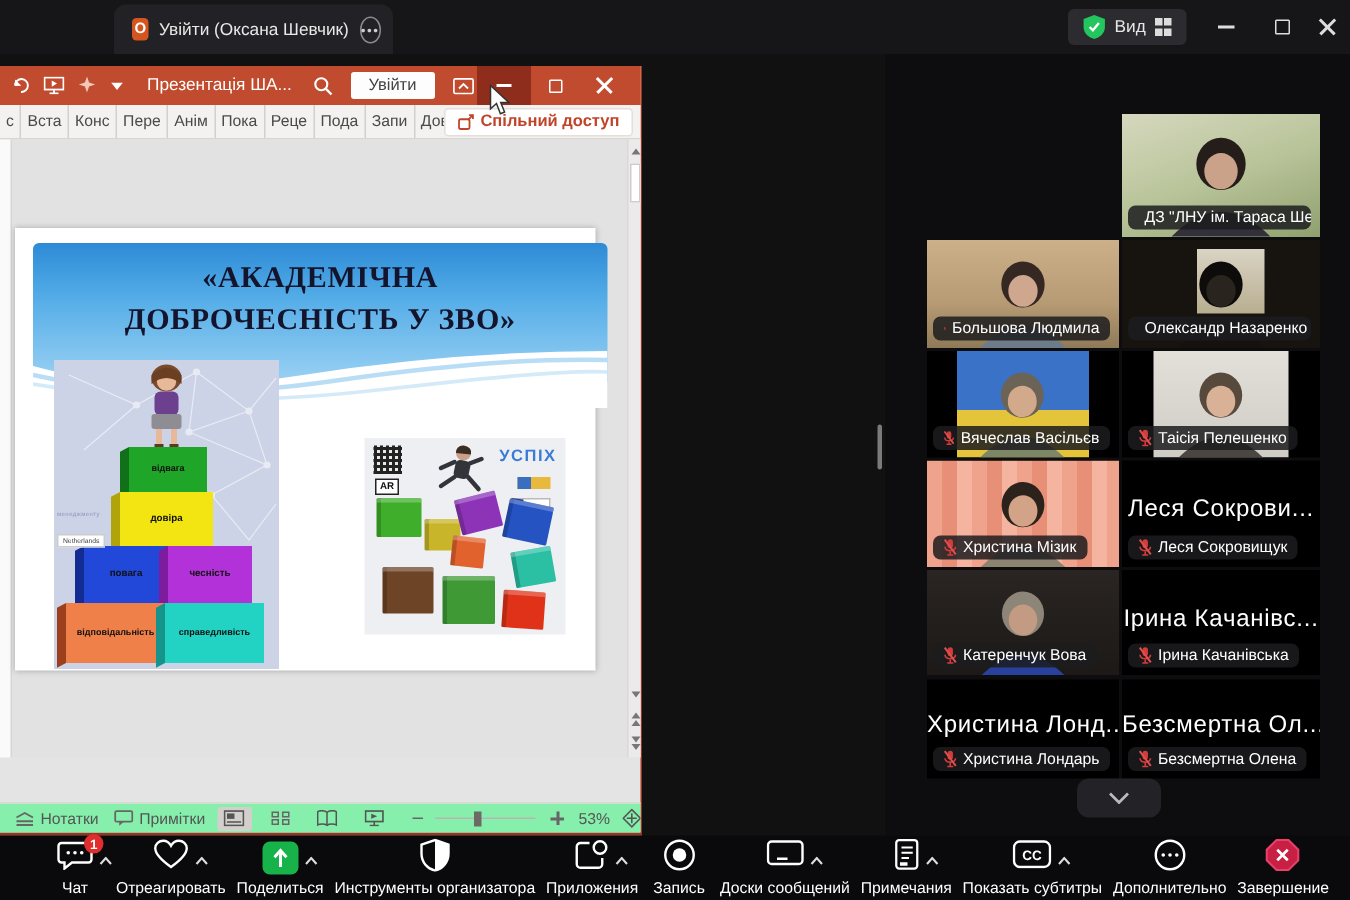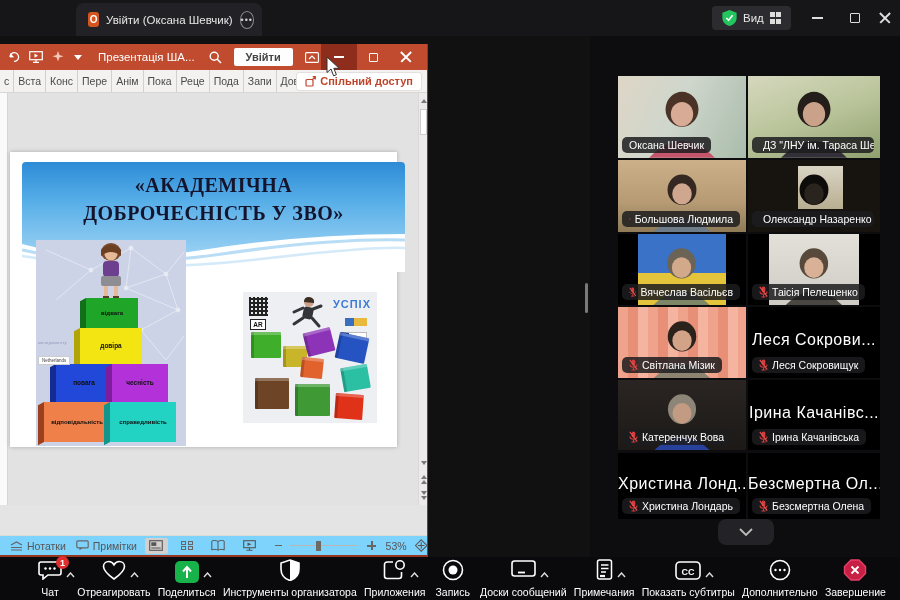--- a/index.html
+++ b/index.html
@@ -25,21 +25,21 @@
   .x-ico i, .x-ico b { position:absolute; left:-1px; top:5px; width:14px; height:1.5px; background:#ddd; transform:rotate(45deg); }
   .x-ico b { transform:rotate(-45deg); }
 
   
   #ppt { left:0; top:44px; width:428px; height:513px; background:#e4e4e4; border-right:1px solid #963620; border-bottom:2px solid #963620; }
   #ppt-titlebar { left:0; top:0; width:427px; height:26px; background:#c04b2e; display:flex; align-items:center; color:#fff; }
   .qat { display:flex; align-items:center; gap:9px; padding-left:8px; }
   .qat svg { display:block; }
   .ppt-title { font-size:11.5px; margin-left:16px; white-space:nowrap; }
   .search-ico { margin-left:14px; }
-  #signin-btn { margin-left:12px; background:#fdfdfd; color:#444; font-size:11px; padding:3px 12px; border-radius:2px; border:none; font-weight:bold; }
+  #signin-btn { margin-left:12px; background:#fdfdfd; color:#444; font-size:11px; padding:3px 12px; border-radius:2px; border:none; font-weight:normal; }
   .ribbon-disp { margin-left:12px; }
   .ppt-ctl { height:26px; width:30px; display:flex; align-items:center; justify-content:center; margin-left:2px; }
   .ppt-ctl.min-active { background:#8e2d1b; width:36px; }
   .ppt-ctl .min-bar { background:#fff; width:10px; }
   .ppt-ctl .restore-sq { border-color:#fff; width:9px; height:9px; }
   .ppt-ctl .x-ico i,.ppt-ctl .x-ico b { background:#fff; }
 
   #ribbon-row { left:0; top:26px; width:427px; height:23px; background:#f4f2f0; border-bottom:1px solid #d8d5d2; display:flex; align-items:center; }
   #ribbon-tabs { display:flex; align-items:center; height:100%; overflow:hidden; flex:1; }
   #ribbon-tabs .rtab { font-size:10.5px; color:#4a4a4a; padding:0 4px; border-right:1px solid #d2cfcc; white-space:nowrap; line-height:22px; }
@@ -77,21 +77,21 @@
       repeating-linear-gradient(90deg,#222 0 2px,#e8e8e8 2px 4px); }
   #cubes .ar { position:absolute; left:7px; top:27px; width:16px; height:11px; background:#fff; border:1px solid #222; font-size:6.5px; font-weight:bold; display:flex; align-items:center; justify-content:center; color:#111; }
   #cubes .logo1 { position:absolute; right:10px; top:26px; width:22px; height:8px; background:#e8b93c; border-left:9px solid #3a6fc0; }
   #cubes .logo2 { position:absolute; right:10px; top:40px; width:26px; height:9px; background:#fff; border:1px solid #bbb; border-left:8px solid #27407e; }
   .cube { position:absolute; border-radius:1px; box-shadow:inset 0 3px 0 rgba(255,255,255,.25), inset 3px 0 0 rgba(0,0,0,.18); }
   #jumper { position:absolute; left:46px; top:4px; width:34px; height:36px; }
 
   
   #notes-pane { left:0; top:461px; width:427px; height:30px; background:#f3f2f1; border-top:1px solid #cfcdca; display:flex; align-items:center; }
   #notes-pane span { font-size:12px; color:#5a5a5a; margin-left:12px; }
-  #statusbar { left:0; top:491px; width:427px; height:20px; background:#7dd3fc; border-top:1px solid #dddad6; display:flex; align-items:center; font-size:10.5px; color:#555; }
+  #statusbar { left:0; top:491px; width:427px; height:20px; background:#86efac; border-top:1px solid #dddad6; display:flex; align-items:center; font-size:10.5px; color:#555; }
   .sb-item { display:flex; align-items:center; gap:4px; margin-left:10px; white-space:nowrap; }
   .view-ico { width:24px; height:16px; display:flex; align-items:center; justify-content:center; margin-left:8px; border-radius:2px; }
   .view-ico.active { background:#d2cfcc; }
   .g4 { display:grid; grid-template-columns:5px 5px; grid-gap:1.5px; }
   .g4 i { width:5px; height:4px; border:1px solid #666; display:block; }
   #zoom-minus { width:8px; height:1.5px; background:#666; margin-left:14px; }
   #zoom-track { width:70px; height:1.5px; background:#b9b6b2; margin-left:8px; position:relative; }
   #zoom-thumb { position:absolute; left:26px; top:-4px; width:5px; height:10px; background:#6d6a66; }
   #zoom-plus { position:relative; width:9px; height:9px; margin-left:10px; }
   #zoom-plus i,#zoom-plus b { position:absolute; background:#666; }
@@ -400,32 +400,20 @@
       </div>
     <span id="zoom-val">53%</span>
     <svg id="fit-ico" width="13" height="13" viewBox="0 0 13 13">
         <path d="M6.5 0.5 L12.5 6.5 L6.5 12.5 L0.5 6.5 Z" stroke="#555" stroke-width="1.1" fill="none"></path>
         <path d="M6.5 3 V10 M3 6.5 H10" stroke="#555" stroke-width="1.1"></path>
       </svg>
   </div>
 </div>
 
 <div id="gallery" class="abs">
-    <div class="tile active" style="left: 28px; top: 40px; width: 128px; height: 82px;">
-      <div class="vid v0">
-        <svg class="person p0" viewBox="0 0 100 72" preserveAspectRatio="xMidYMax meet">
-          <ellipse class="p-hair" cx="50" cy="22" rx="17" ry="18"></ellipse>
-          <ellipse class="p-face" cx="50" cy="27" rx="11.5" ry="12.5"></ellipse>
-          <path class="p-body" d="M16 72 Q50 38 84 72 Z"></path>
-        </svg>
-      </div>
-      <div class="pill">
-        <span>Оксана Шевчик</span>
-      </div>
-    </div>
     <div class="tile" style="left: 158px; top: 40px; width: 132px; height: 82px;">
       <div class="vid v1">
         <svg class="person p1" viewBox="0 0 100 72" preserveAspectRatio="xMidYMax meet">
           <ellipse class="p-hair" cx="50" cy="22" rx="17" ry="18"></ellipse>
           <ellipse class="p-face" cx="50" cy="27" rx="11.5" ry="12.5"></ellipse>
           <path class="p-body" d="M16 72 Q50 38 84 72 Z"></path>
         </svg>
       </div>
       <div class="pill">
         <svg width="9" height="12" viewBox="0 0 9 12">
@@ -522,21 +510,21 @@
           <path class="p-body" d="M16 72 Q50 38 84 72 Z"></path>
         </svg>
       </div>
       <div class="pill">
         <svg width="9" height="12" viewBox="0 0 9 12">
           <rect x="2.7" y="0.5" width="3.6" height="6" rx="1.8" fill="#d43b3b"></rect>
           <path d="M1 5.5 C1 9 8 9 8 5.5" stroke="#d43b3b" stroke-width="1.1" fill="none"></path>
           <path d="M4.5 8.7 V11 M2.5 11 H6.5" stroke="#d43b3b" stroke-width="1.1"></path>
           <path d="M0.8 0.8 L8.2 10.6" stroke="#e05050" stroke-width="1.3"></path>
         </svg>
-        <span>Світлана Мізик</span>
+        <span>Христина Мізик</span>
       </div>
     </div>
     <div class="tile" style="left: 158px; top: 271px; width: 132px; height: 71px;">
       <div class="bigname">Леся Сокрови...</div>
       <div class="pill">
         <svg width="9" height="12" viewBox="0 0 9 12">
           <rect x="2.7" y="0.5" width="3.6" height="6" rx="1.8" fill="#d43b3b"></rect>
           <path d="M1 5.5 C1 9 8 9 8 5.5" stroke="#d43b3b" stroke-width="1.1" fill="none"></path>
           <path d="M4.5 8.7 V11 M2.5 11 H6.5" stroke="#d43b3b" stroke-width="1.1"></path>
           <path d="M0.8 0.8 L8.2 10.6" stroke="#e05050" stroke-width="1.3"></path>

